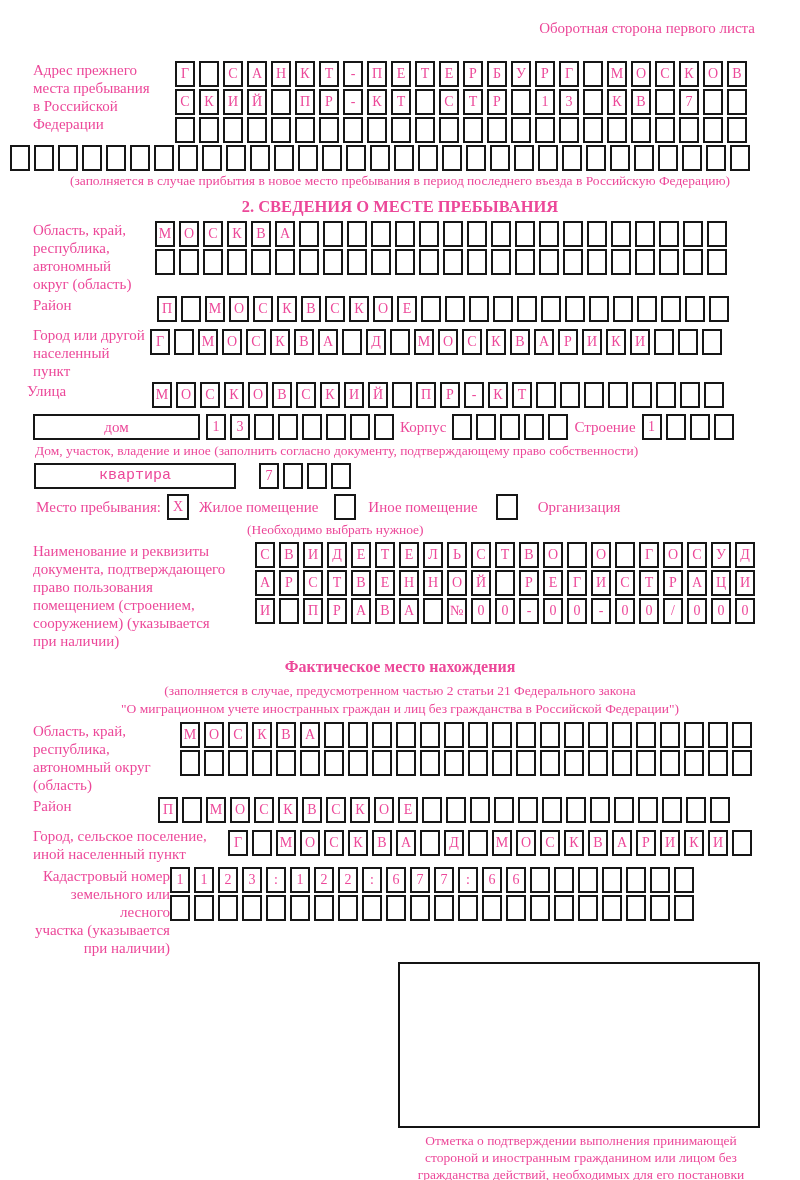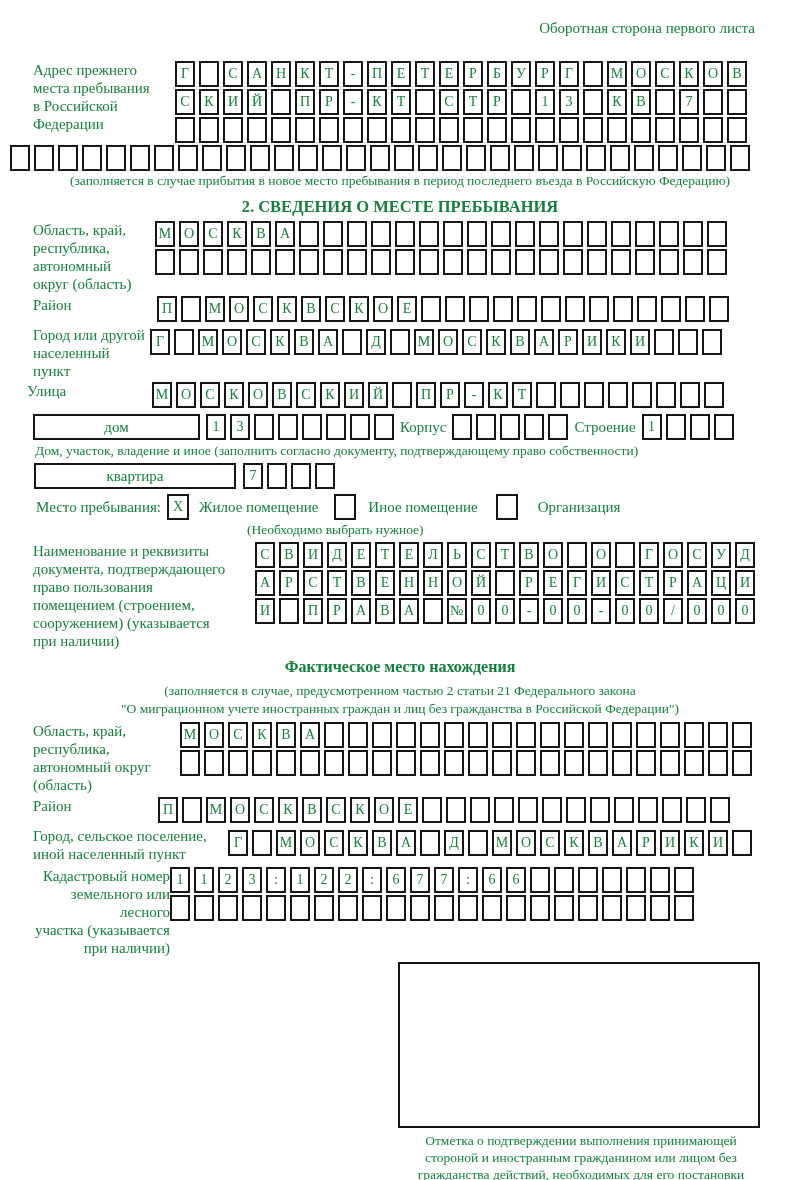--- a/index.html
+++ b/index.html
@@ -1,18 +1,18 @@
 <!DOCTYPE html>
 <html><head>
 <meta charset="utf-8">
 <style>
   html,body { margin:0; padding:0; background:#ffffff; }
   .page {
     position:relative; width:800px; height:1180px; overflow:hidden;
-    background:#ffffff; color:#15803d;
+    background:#ffffff; color:#ec4899;
     font-family:"Liberation Serif", "DejaVu Serif", serif;
     font-size:15px;
   }
   .hdr { text-align:right; padding:20px 45px 0 0; font-size:15px; }
 
   .group { display:flex; align-items:flex-start; }
   .lbl { font-size:15px; line-height:18px; padding-left:33px; box-sizing:border-box; flex:0 0 auto; }
   .w175{ width:175px; } .w155{ width:155px; } .w157{ width:157px; } .w177{ width:150px; }
   .w152{ width:152px;padding-left:27px; } .w255{ width:255px; } .w180{ width:180px; } .w158{ width:158px; }
   .w228{ width:228px; } .w210{ width:170px;text-align:right; }
@@ -33,21 +33,21 @@
   .title2 { font-weight:bold; font-size:16px; text-align:center; margin-top:6px; }
   .mt2{margin-top:2px;} .mt3{margin-top:3px;} .mt4{margin-top:4px;} .mt6{margin-top:6px;} .mt8{margin-top:8px;}
 
   .inlinerow { display:flex; align-items:flex-start; }
   .inlinerow .boxrow { margin-bottom:0; }
   .widebox {
     flex:0 0 auto; border:2px solid #161616; height:22px; line-height:22px;
     text-align:center; font-size:15px; background:#fff;
   }
   .w-dom { width:163px; margin-right:6px; }
-  .w-kv { width:198px; margin-right:7px; }
+  .w-kv { width:198px; margin-right:23px;font-family:Liberation Mono, monospace; }
   .inl-lbl { line-height:26px; margin:0 6px; white-space:nowrap; }
 
   .domrow { margin-left:33px; }
   .kvrow { margin-left:34px; }
 
   .stayrow { display:flex; align-items:center; margin-left:36px; margin-top:5px; }
   .stayrow .lead { margin-right:6px;text-align:right; }
   .chk { width:18px; height:22px; }
   .opt1 { margin:0 16px 0 10px; } .opt2 { margin:0 18px 0 12px; } .opt3 { margin-left:20px; }
   .staynote { margin-left:247px; }

